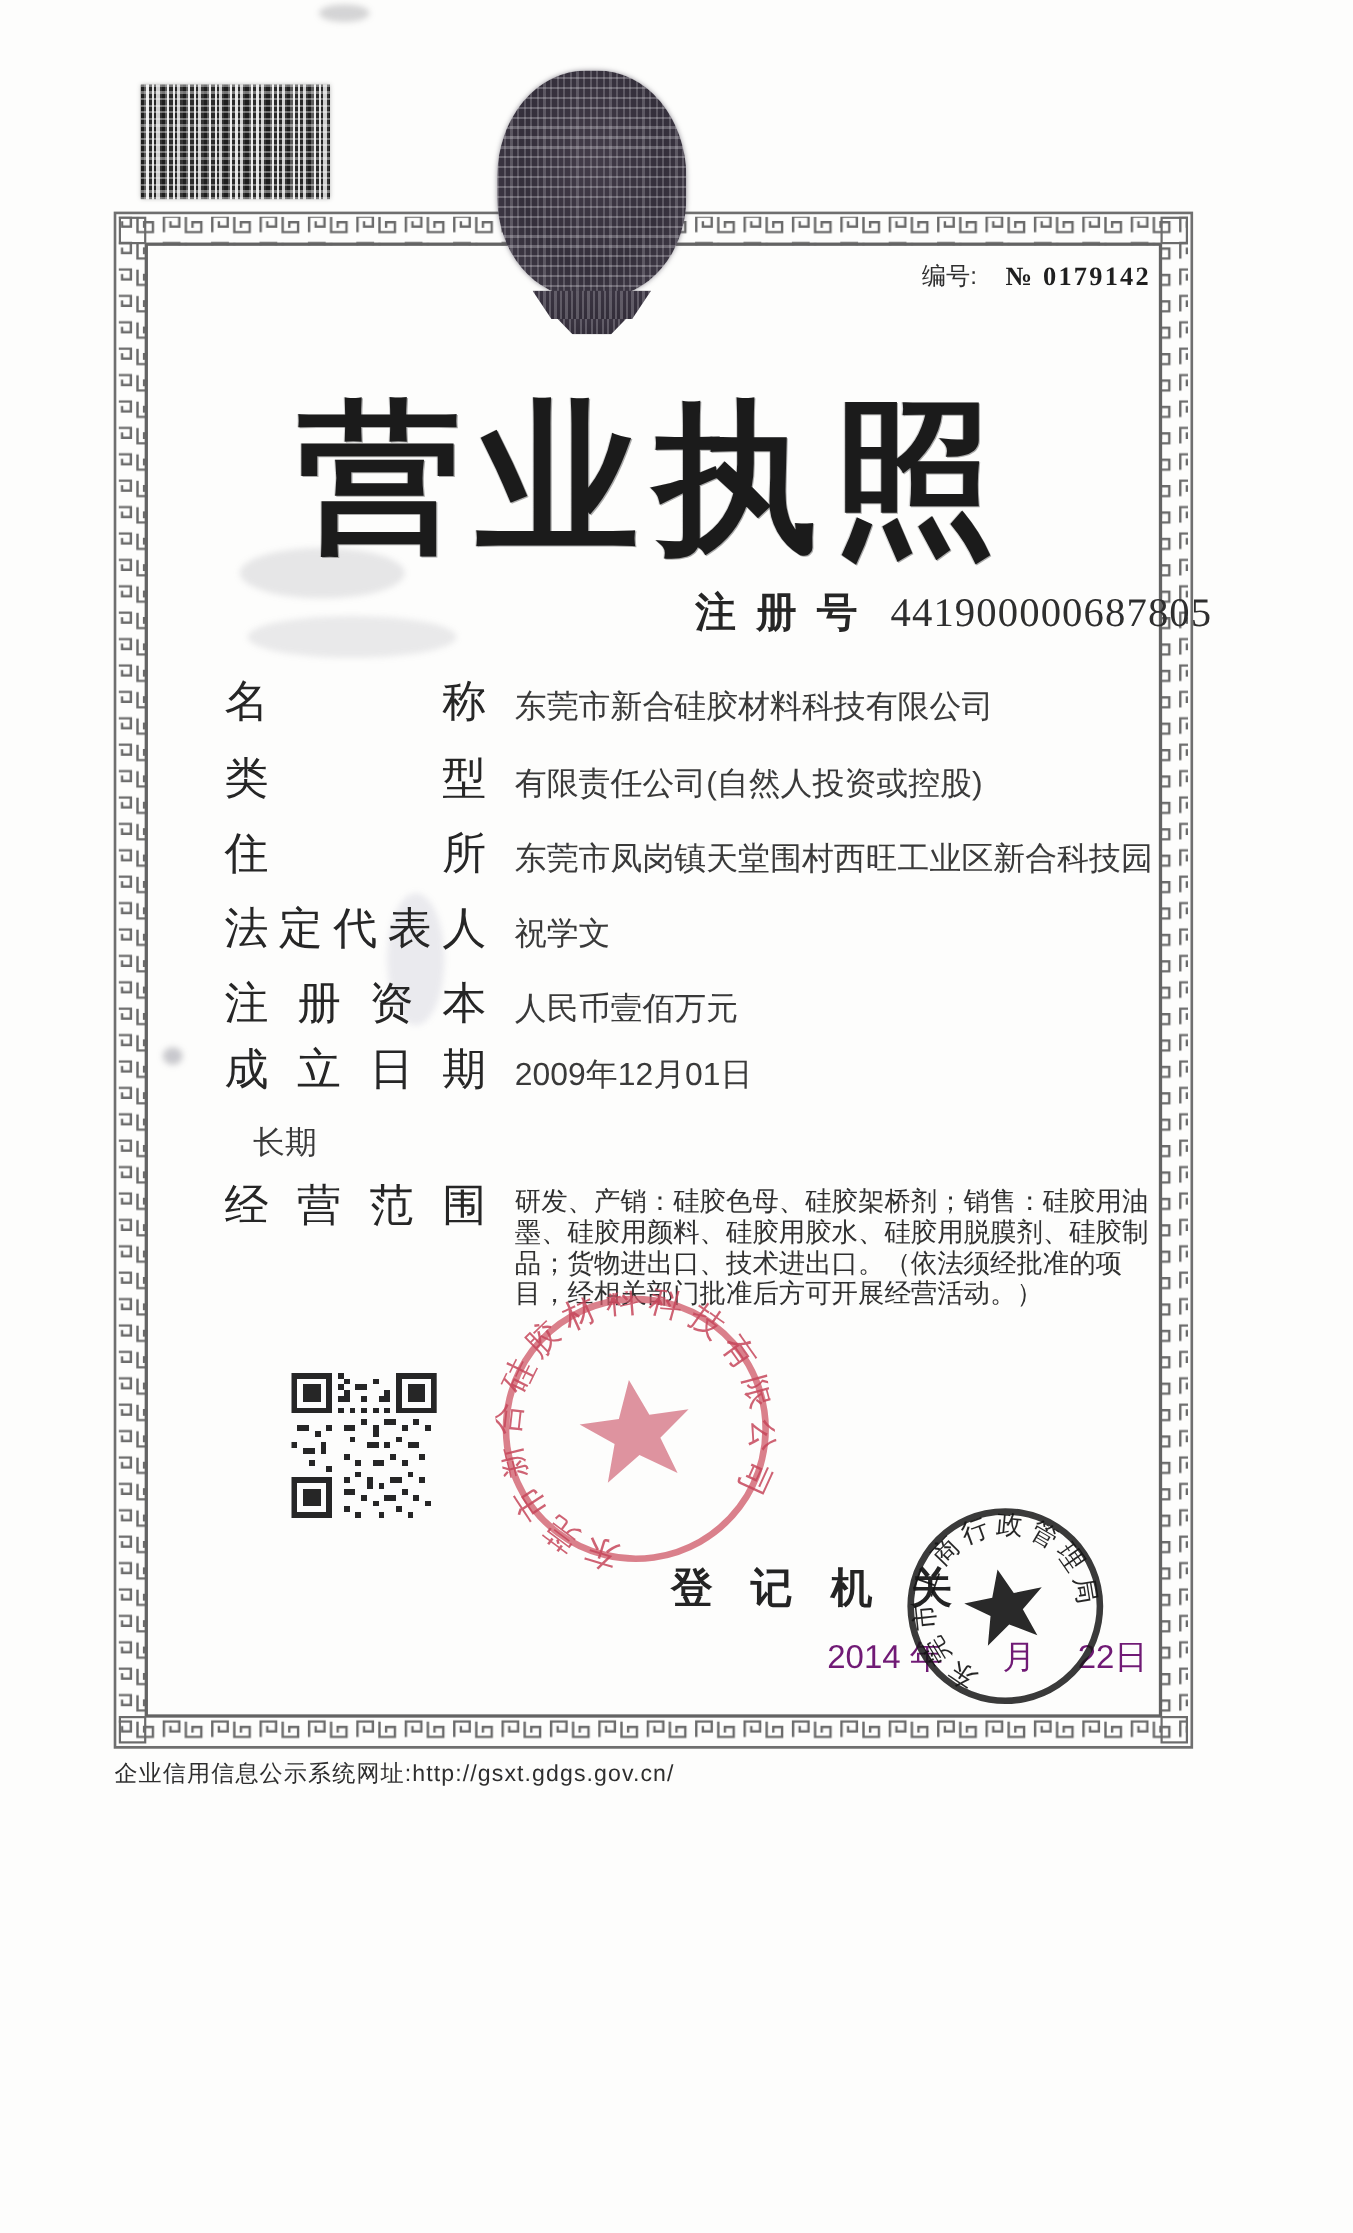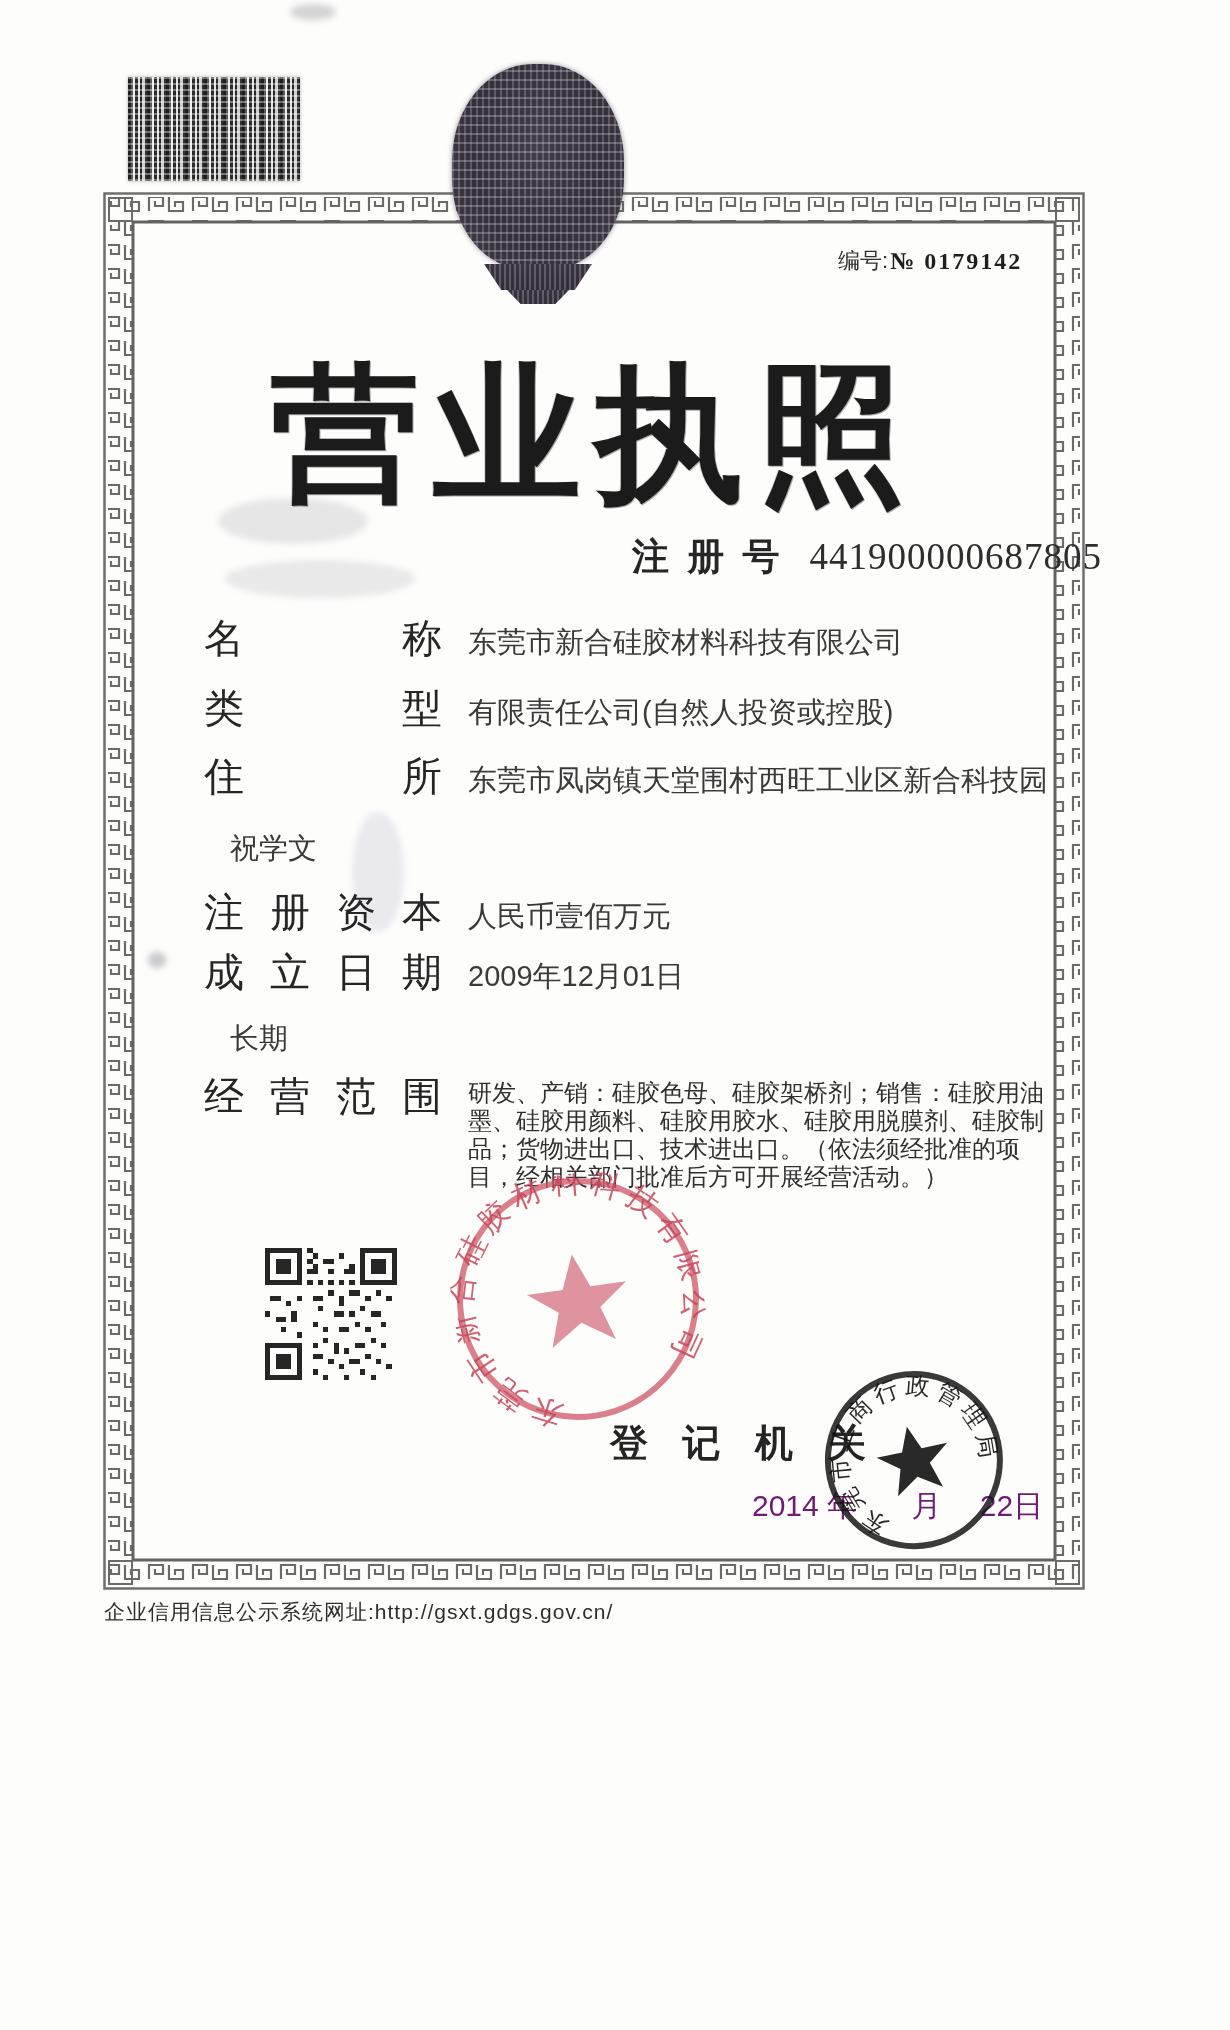--- a/index.html
+++ b/index.html
@@ -30,21 +30,21 @@
   .emblem .base1,.emblem .base2{
     background:
       repeating-linear-gradient(90deg, rgba(245,243,248,.22) 0 2px, transparent 2px 5px),
       linear-gradient(#3a3441,#322d39);
   }
   .emblem .base1{width:108px;height:26px;margin:-6px auto 0;clip-path:polygon(0 0,100% 0,84% 100%,16% 100%);}
   .emblem .base2{width:62px;height:14px;margin:0 auto;clip-path:polygon(0 0,100% 0,78% 100%,22% 100%);}
   
   .frame{position:absolute;left:103px;top:192px;z-index:1;}
   
-  .serial{position:absolute;left:838px;top:246px;display:flex;align-items:center;gap:2px;z-index:4;}
+  .serial{position:absolute;left:838px;top:236px;display:flex;align-items:flex-end;gap:26px;z-index:4;}
   .serial .lbl{font-size:22px;color:#2f2f2f;}
   .serial .num{font-family:"Liberation Serif",serif;font-weight:700;font-size:24px;color:#1f1f1f;letter-spacing:2px;}
   
   .title{
     position:absolute;left:103px;top:336px;width:982px;text-align:center;z-index:4;
     font-size:148px;font-weight:900;color:#1b1b1b;letter-spacing:14px;padding-left:2px;box-sizing:border-box;
     text-shadow:1px 1px 0 rgba(90,90,90,.5), -1px 0 0 rgba(120,120,120,.3);
   }
   
   .regline{position:absolute;left:620px;top:532px;display:flex;align-items:baseline;z-index:4;margin-left:12px;}
@@ -126,20 +126,21 @@
   </div>
   <div class="row" style="top:686px">
     <div class="flabel">类型</div>
     <div class="fvalue">有限责任公司(自然人投资或控股)</div>
   </div>
   <div class="row" style="top:754px">
     <div class="flabel">住所</div>
     <div class="fvalue">东莞市凤岗镇天堂围村西旺工业区新合科技园</div>
   </div>
   <div class="row" style="top:822px">
+    <div class="flabel">法定代表人</div>
     <div class="fvalue">祝学文</div>
   </div>
   <div class="row" style="top:890px">
     <div class="flabel">注册资本</div>
     <div class="fvalue">人民币壹佰万元</div>
   </div>
   <div class="row" style="top:950px">
     <div class="flabel">成立日期</div>
     <div class="fvalue">2009年12月01日</div>
   </div>

